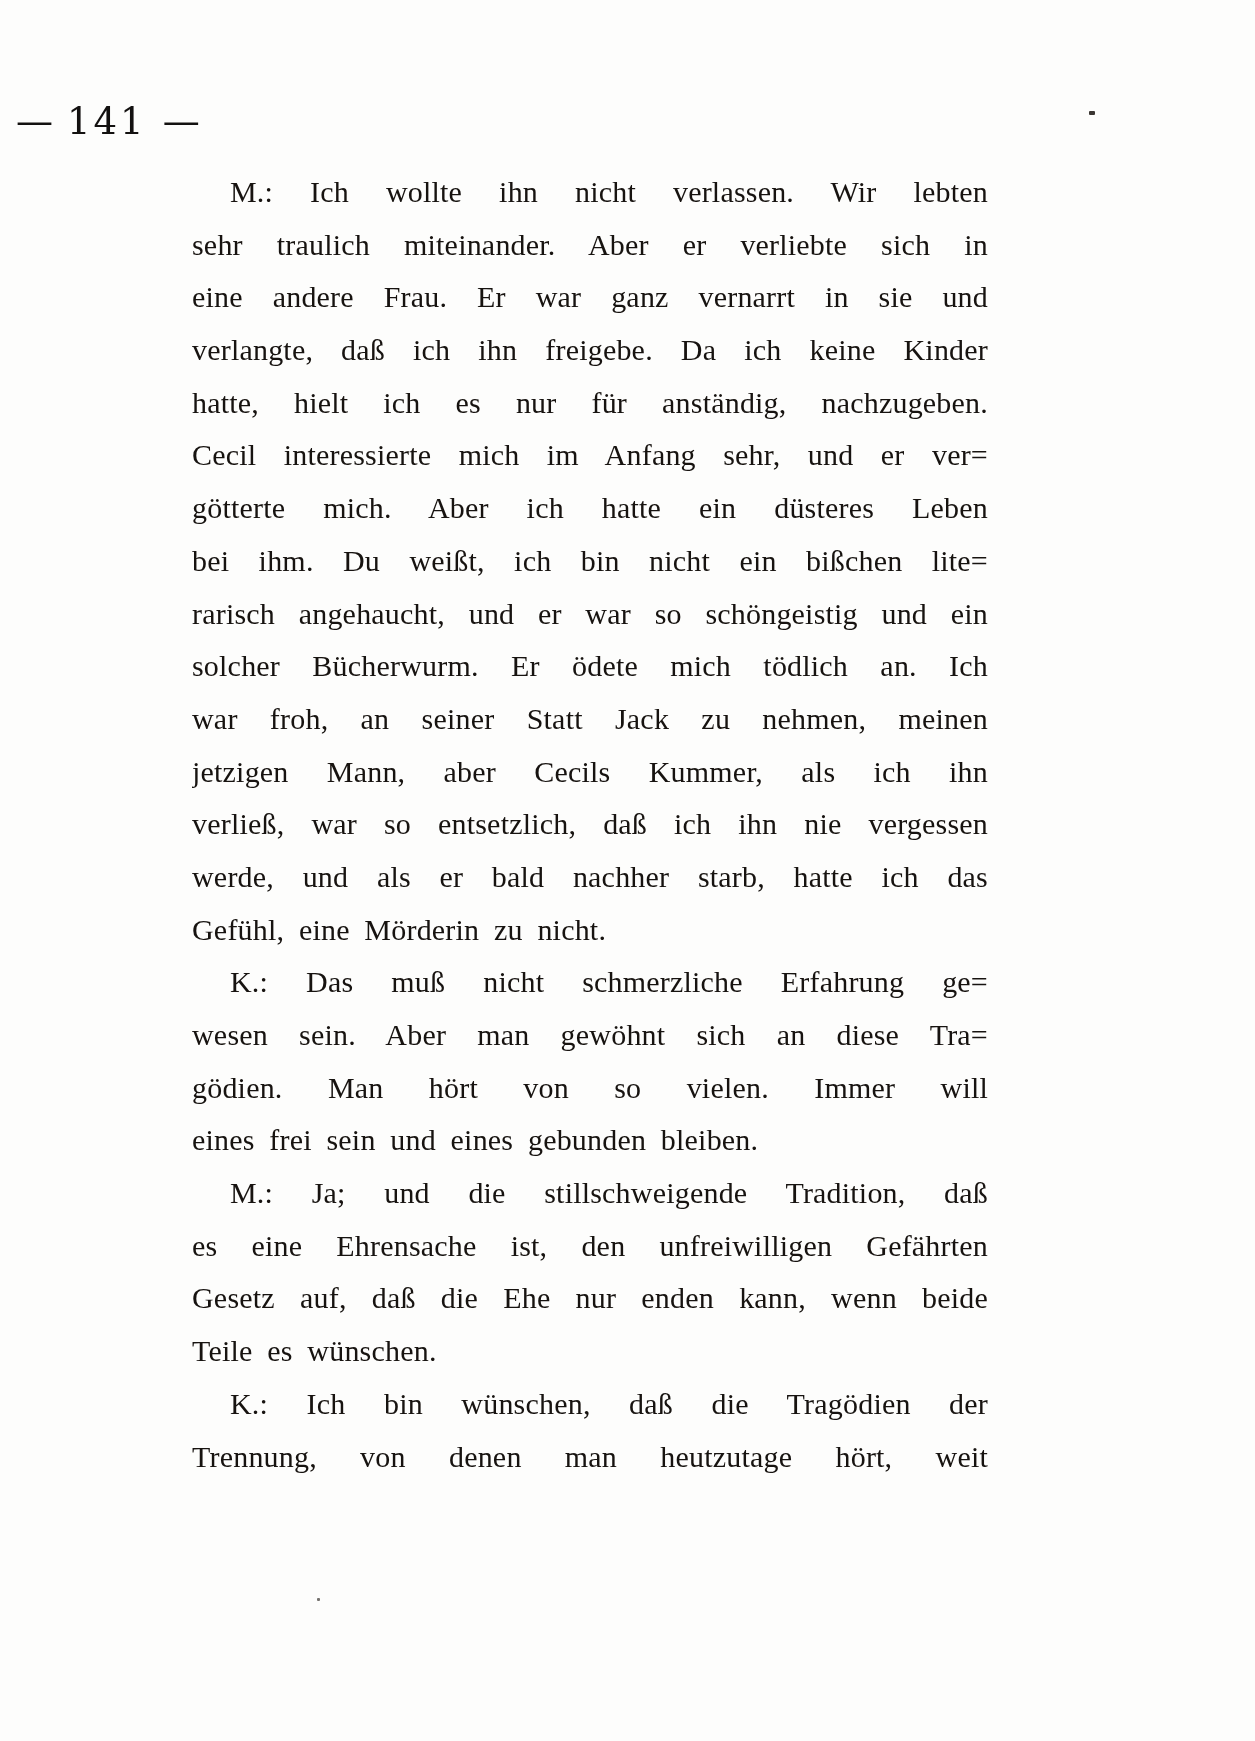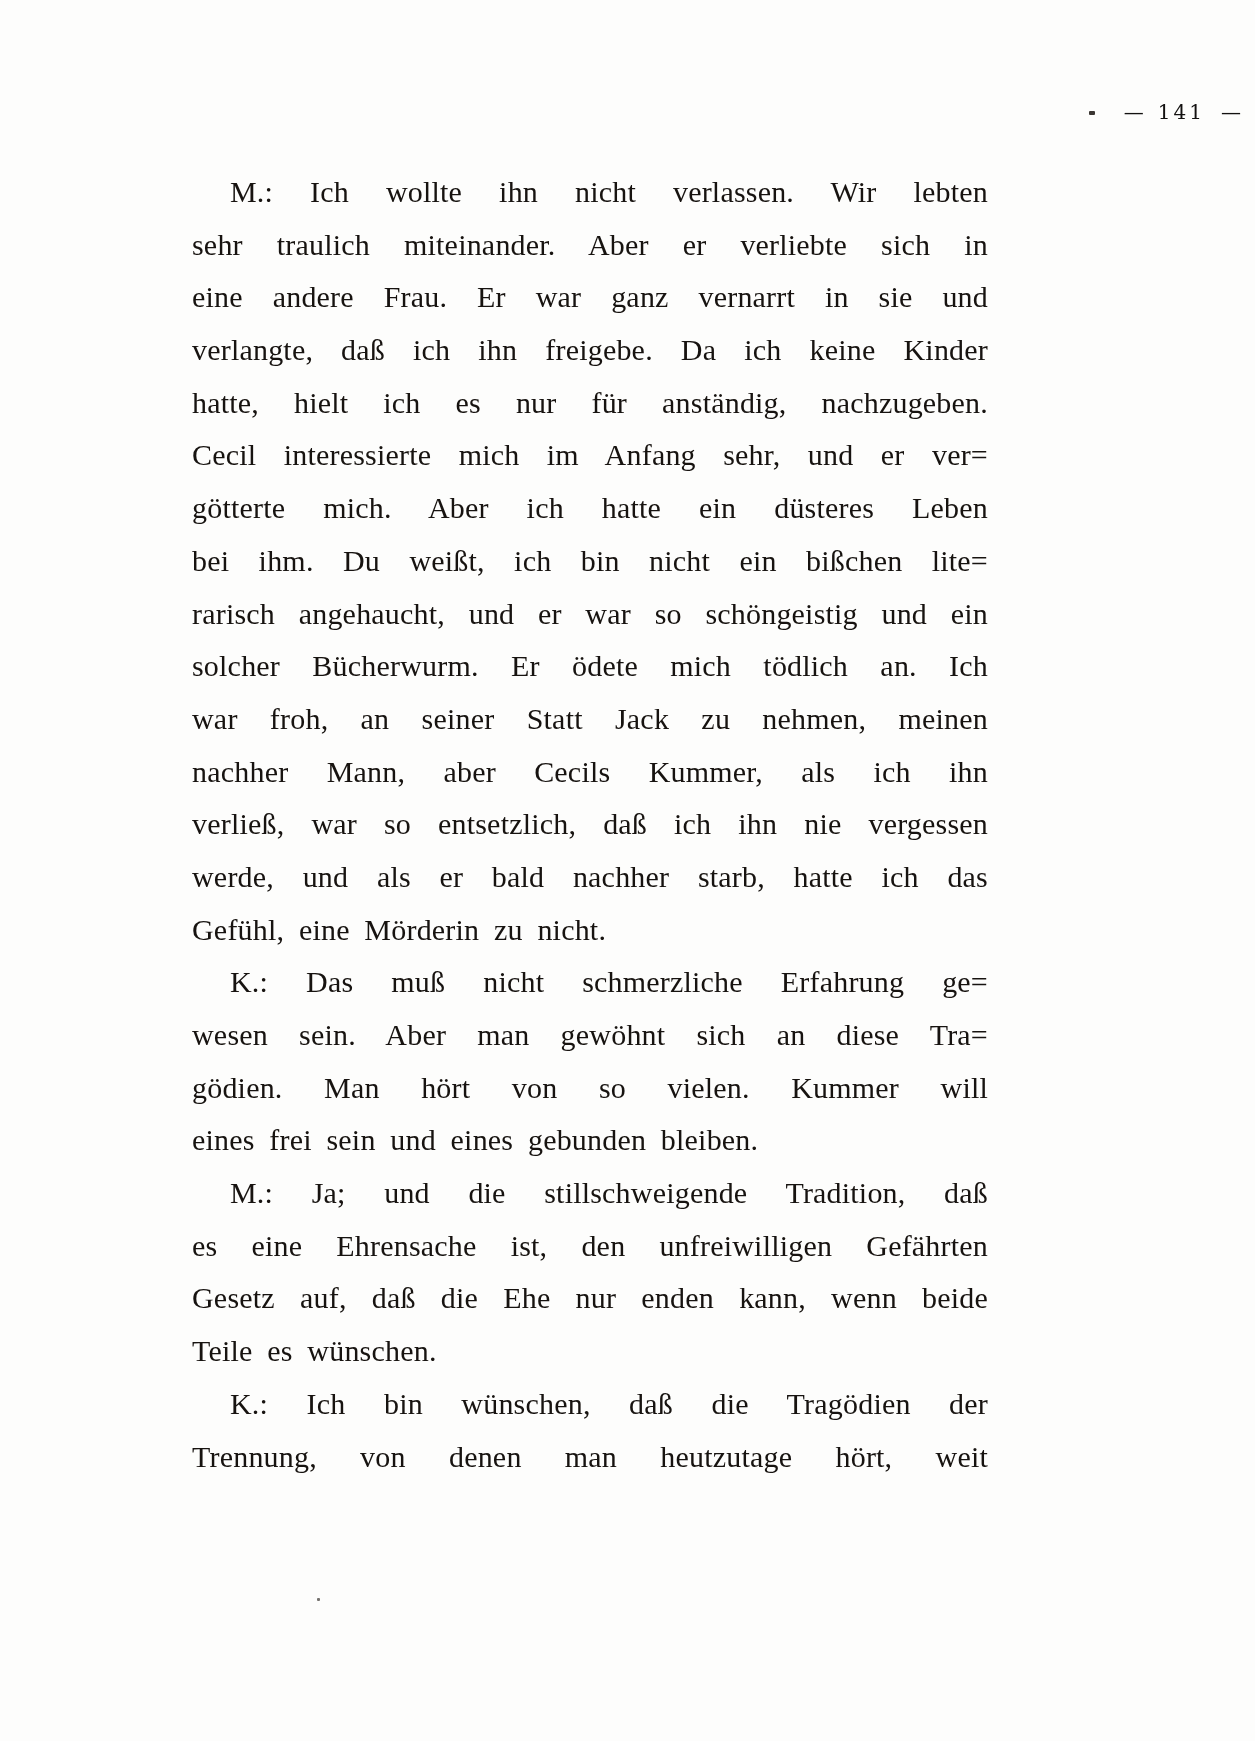--- a/index.html
+++ b/index.html
@@ -14,22 +14,22 @@
     height: 1741px;
     background: #fdfdfc;
     color: #171310;
     overflow: hidden;
   }
   .page-header {
     position: absolute;
     top: 100px;
     left: 0;
     width: 1255px;
-    text-align: right;
-    font-size: 20px;
+    text-align: left;
+    font-size: 37px;
     color: #131110;
     white-space: nowrap;
   }
   .page-header .dash {
     display: inline-block;
     margin: 0 16px;
     letter-spacing: -2px;
   }
   .page-header .num {
     display: inline-block;
@@ -83,30 +83,30 @@
       <div class="ln">sehr traulich miteinander. Aber er verliebte sich in</div>
       <div class="ln">eine andere Frau. Er war ganz vernarrt in sie und</div>
       <div class="ln">verlangte, daß ich ihn freigebe. Da ich keine Kinder</div>
       <div class="ln">hatte, hielt ich es nur für anständig, nachzugeben.</div>
       <div class="ln">Cecil interessierte mich im Anfang sehr, und er ver=</div>
       <div class="ln">götterte mich. Aber ich hatte ein düsteres Leben</div>
       <div class="ln">bei ihm. Du weißt, ich bin nicht ein bißchen lite=</div>
       <div class="ln">rarisch angehaucht, und er war so schöngeistig und ein</div>
       <div class="ln">solcher Bücherwurm. Er ödete mich tödlich an. Ich</div>
       <div class="ln">war froh, an seiner Statt Jack zu nehmen, meinen</div>
-      <div class="ln">nachher Mann, aber Cecils Kummer, als ich ihn</div>
+      <div class="ln">jetzigen Mann, aber Cecils Kummer, als ich ihn</div>
       <div class="ln">verließ, war so entsetzlich, daß ich ihn nie vergessen</div>
       <div class="ln">werde, und als er bald nachher starb, hatte ich das</div>
       <div class="ln end">Gefühl, eine Mörderin zu nicht.</div>
     </div>
 
     <div>
       <div class="ln ind">K.: Das muß nicht schmerzliche Erfahrung ge=</div>
       <div class="ln">wesen sein. Aber man gewöhnt sich an diese Tra=</div>
-      <div class="ln">gödien. Man hört von so vielen. Kummer will</div>
+      <div class="ln">gödien. Man hört von so vielen. Immer will</div>
       <div class="ln end">eines frei sein und eines gebunden bleiben.</div>
     </div>
 
     <div>
       <div class="ln ind">M.: Ja; und die stillschweigende Tradition, daß</div>
       <div class="ln">es eine Ehrensache ist, den unfreiwilligen Gefährten</div>
       <div class="ln">Gesetz auf, daß die Ehe nur enden kann, wenn beide</div>
       <div class="ln end">Teile es wünschen.</div>
     </div>
 

